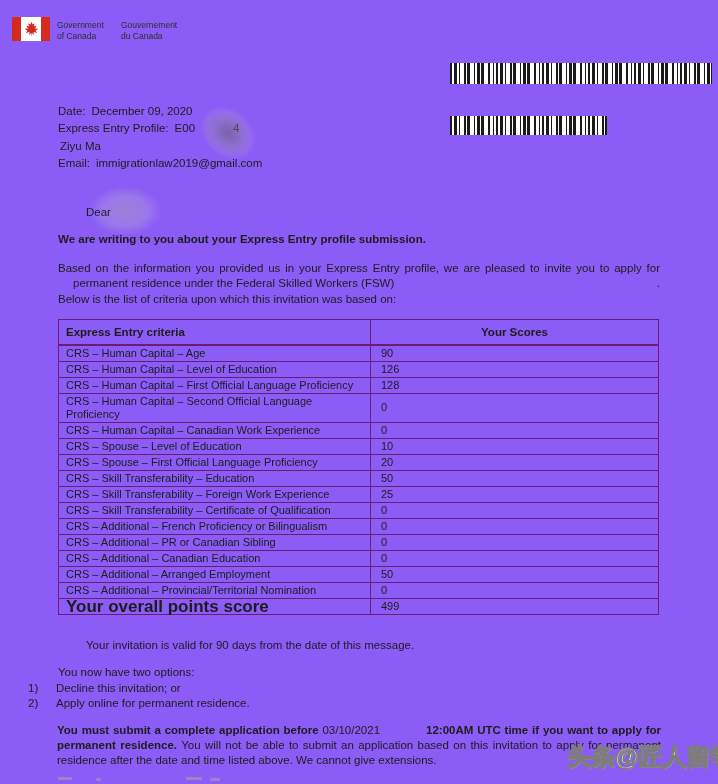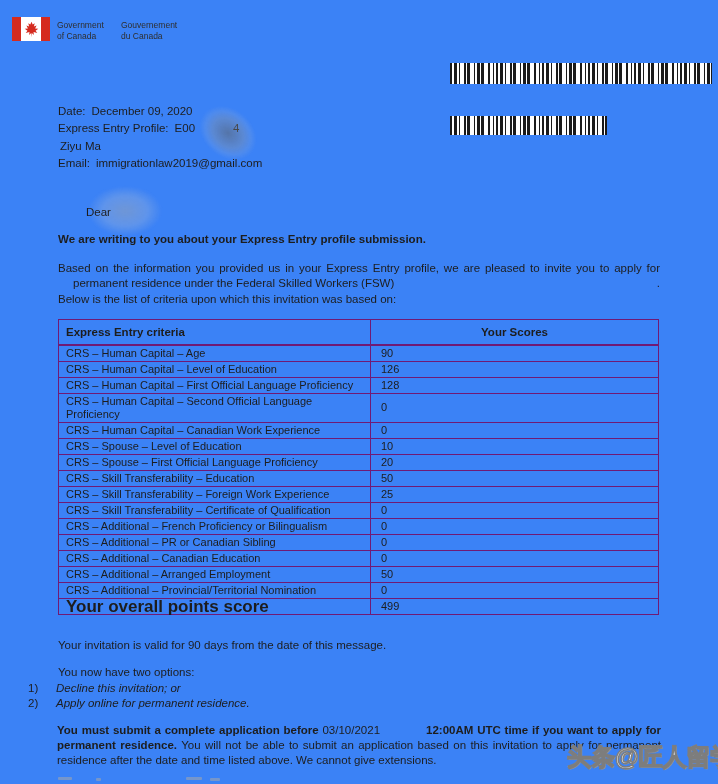--- a/index.html
+++ b/index.html
@@ -1,20 +1,20 @@
 <!DOCTYPE html>
 <html><head>
 <meta charset="utf-8">
 <style>
   * { margin: 0; padding: 0; box-sizing: border-box; }
   html,body { background:#e9e9e9; }
   .page {
     position: relative;
     width: 718px; height: 784px;
-    background: #3b82f6;
+    background: #8b5cf6;
     margin: 0 auto;
     font-family: "Liberation Sans", sans-serif;
     color: #1d1d1d;
     overflow: hidden;
   }
 
   
   .flag { position:absolute; left:12px; top:17px; width:38px; height:24px; display:flex; }
   .flag .bar { width:9px; height:100%; background:#d52b1e; }
   .flag .mid { flex:1; background:#fff; display:flex; align-items:center; justify-content:center; }
@@ -81,25 +81,25 @@
     padding:2px 7px; border-bottom-width:2px;
   }
   table.criteria th.c2 { text-align:center; }
   table.criteria td { height:14px; line-height:13px; padding:1px 7px; }
   table.criteria td.c1 { width:312px; }
   table.criteria td.c2 { padding-left:10px; }
   table.criteria tr.total td { font-weight:normal; height:16px; }
   table.criteria tr.total td.c1 { font-weight:bold; font-size:17px; }
 
   
-  .validity { top:639px; }
+  .validity { top:639px;margin-left:28px; }
   .options-intro { top:666px; }
   .opt { position:absolute; font-size:11.5px; }
   .opt .num { position:absolute; left:28px; }
-  .opt .txt { position:absolute; left:56px; width:420px;font-style:italic; }
+  .opt .txt { position:absolute; left:56px; width:420px; }
   .opt1 { top:682px; }
   .opt2 { top:697px; }
 
   .deadline {
     position:absolute; left:57px; top:723px; width:604px;
     font-size:11.5px; line-height:15.2px; text-align:justify;
   }
   .deadline .b { font-weight:bold; }
   .gap48 { display:inline-block; width:46px; }
 

